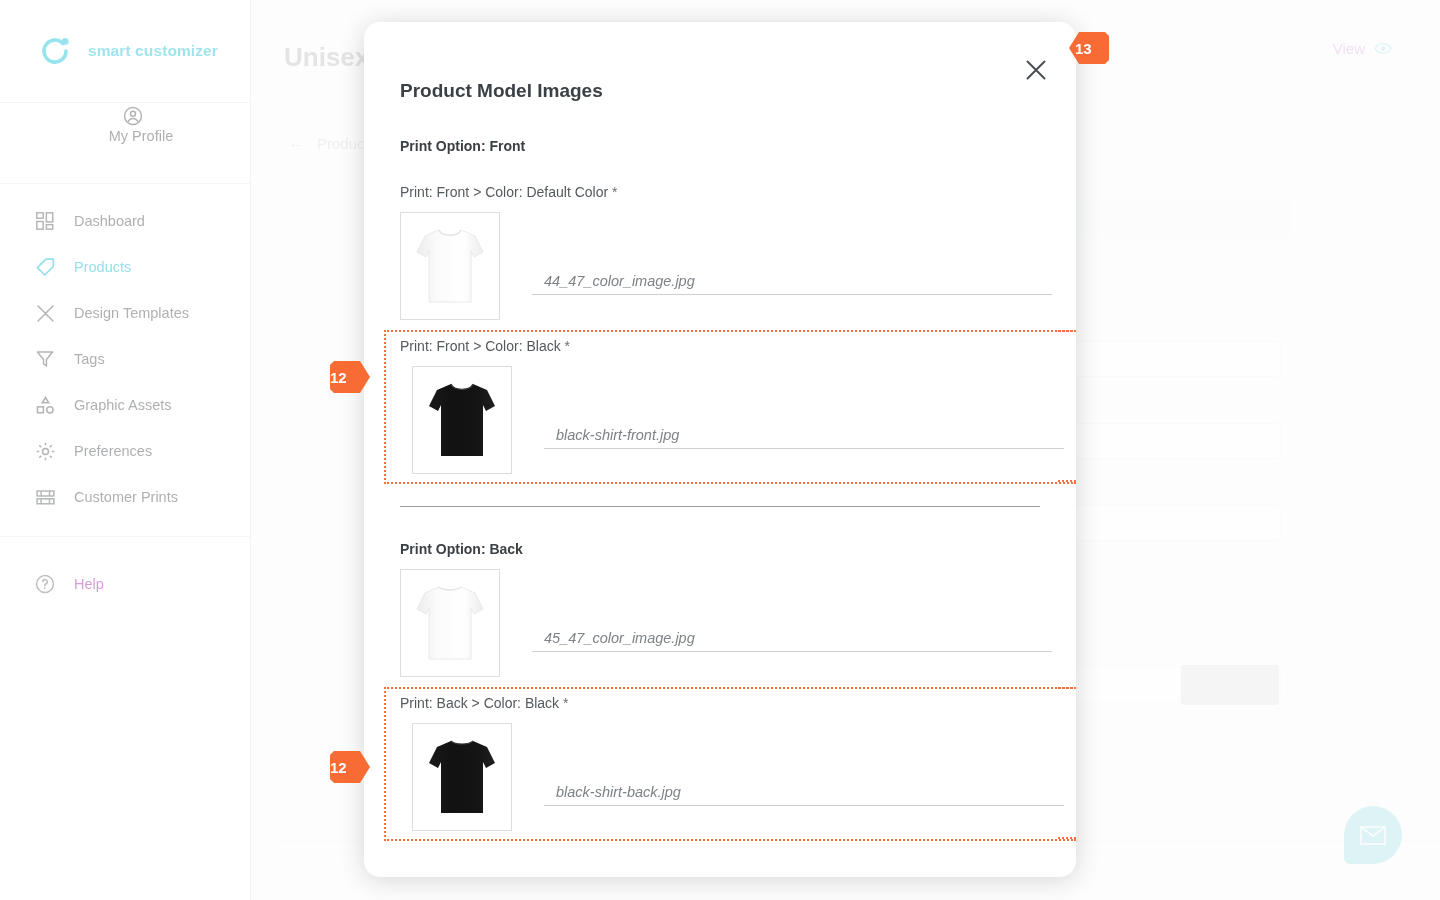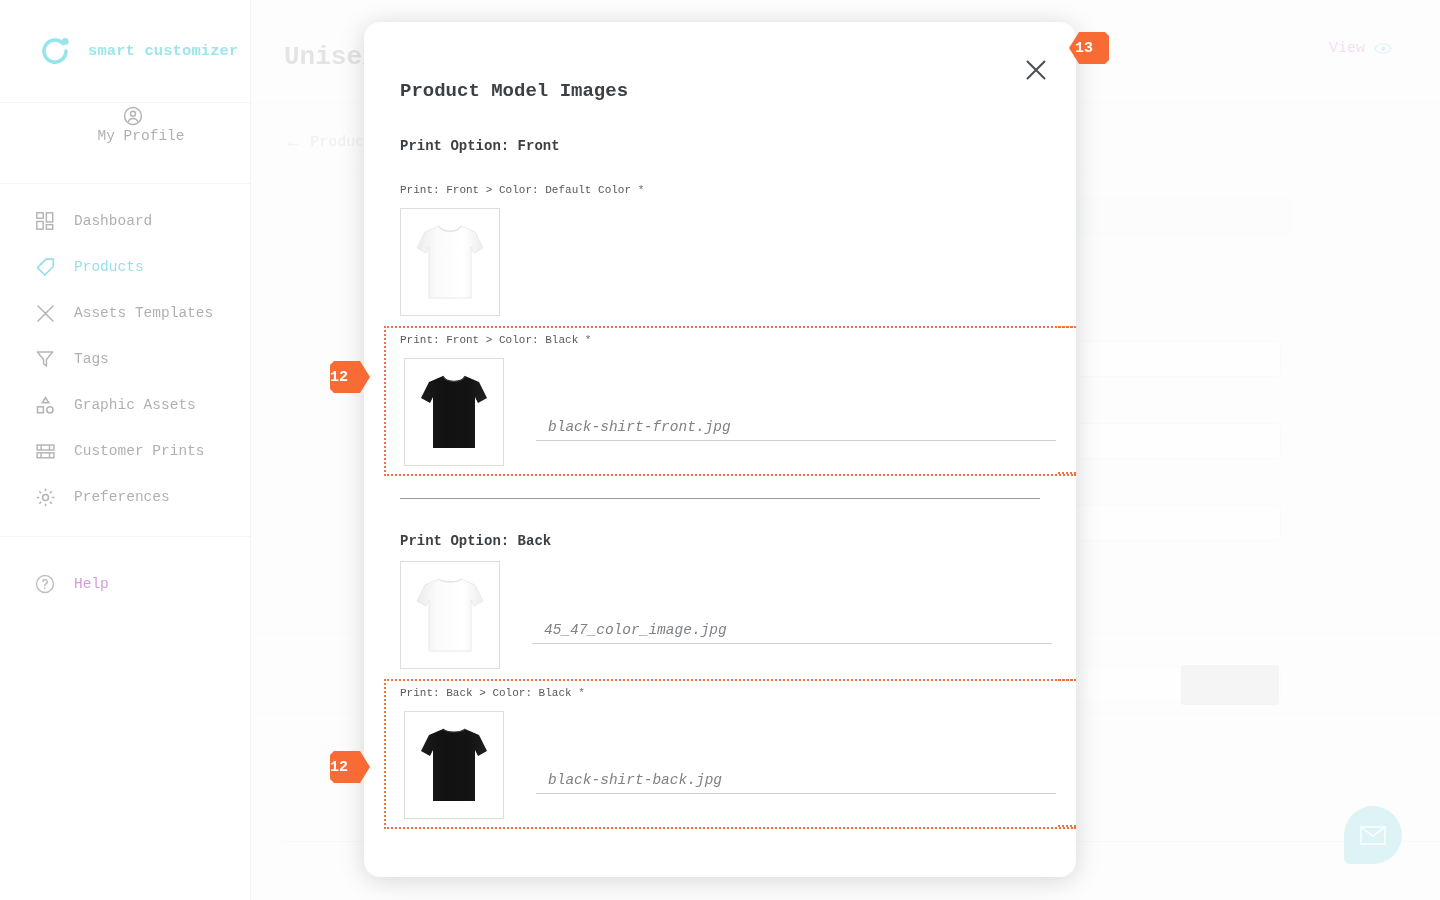--- a/index.html
+++ b/index.html
@@ -3,21 +3,21 @@
 <meta charset="utf-8">
 <style>
   * { box-sizing: border-box; margin: 0; padding: 0; }
   html, body {
     width: 1440px; height: 900px;
     font-family: "Liberation Sans", sans-serif;
     background: #ffffff;
     overflow: hidden;
   }
 
-  #app { position: relative; width: 1440px; height: 900px; font-family: Liberation Mono, monospace; }
+  #app { position: relative; width: 1440px; height: 900px; }
 
   
   .sidebar {
     position: absolute; left: 0; top: 0;
     width: 251px; height: 900px;
     background: #ffffff;
     border-right: 1px solid #e6e6e6;
     z-index: 5;
   }
   .logo-row {
@@ -151,21 +151,21 @@
     position: absolute; left: 36px; top: 58px;
     font-size: 19px; font-weight: 700; color: #3b4045;
   }
   .modal-body { position: absolute; left: 0; top: 100px; right: 0; }
 
   .sect-head {
     font-size: 14px; font-weight: 700; color: #3b4045;
     margin: 0 0 0 36px;
   }
   .field-label {
-    font-size: 11px; color: #54595e;
+    font-size: 14px; color: #54595e;
     margin-left: 36px;
   }
   .field-label .req { color: #6a6f74; }
 
   .img-row {
     display: flex; align-items: center;
     margin-left: 36px;
   }
   .thumb {
     width: 100px; height: 108px;
@@ -203,21 +203,21 @@
     padding-left: 14px;
   }
   .hl::before, .hl::after {
     content: ""; position: absolute; right: 0;
     width: 18px; height: 2px;
     border-top: 2px dotted #f2713c;
   }
   .hl::before { top: -2px; }
   .hl::after { bottom: -2px; }
   .hl .field-label { margin-left: 0; }
-  .hl .img-row { margin-left: 4px; }
+  .hl .img-row { margin-left: 12px; }
 
   
   .badge {
     position: absolute;
     z-index: 40;
     display: flex; align-items: center; justify-content: flex-start;
     color: #ffffff; font-size: 15px; font-weight: 700;
     background: #f96b34;
     width: 40px; height: 32px;
     filter: drop-shadow(0 0 4px rgba(249,107,52,0.28));
@@ -290,21 +290,21 @@
 
       <div class="nav-item">
         <span class="ico">
           <svg width="21" height="21" viewBox="0 0 22 22" fill="none" stroke="#55595e" stroke-width="1.6" stroke-linecap="round">
             <path d="M3.2 3.2 L18.8 18.8"></path>
               <path d="M18.8 3.2 L3.2 18.8"></path>
             <rect x="7.6" y="7.6" width="6.8" height="6.8" fill="#ffffff" stroke="none"></rect>
             <path d="M8.2 8.2 L13.8 13.8 M13.8 8.2 L8.2 13.8"></path>
           </svg>
         </span>
-        <span class="lbl">Assets Templates</span>
+        <span class="lbl">Design Templates</span>
       </div>
 
       <div class="nav-item">
         <span class="ico">
           <svg width="20" height="20" viewBox="0 0 22 22" fill="none" stroke="#55595e" stroke-width="1.6" stroke-linejoin="round">
             <path d="M2.6 3.4h16.8l-6.8 8.1v7.1l-3.2-2.1v-5z"></path>
           </svg>
         </span>
         <span class="lbl">Tags</span>
       </div>
@@ -315,37 +315,37 @@
             <path d="M11 2.6 7.6 8.2h6.8z"></path>
             <rect x="2.6" y="12.4" width="6.2" height="6.2"></rect>
             <circle cx="15.6" cy="15.5" r="3.3"></circle>
           </svg>
         </span>
         <span class="lbl">Graphic Assets</span>
       </div>
 
       <div class="nav-item">
         <span class="ico">
+          <svg width="21" height="21" viewBox="0 0 22 22" fill="none" stroke="#55595e" stroke-width="1.6">
+            <circle cx="11" cy="11" r="3.1"></circle>
+            <path d="M11 1.8v2.6M11 17.6v2.6M1.8 11h2.6M17.6 11h2.6M4.5 4.5l1.9 1.9M15.6 15.6l1.9 1.9M17.5 4.5l-1.9 1.9M6.4 15.6l-1.9 1.9"></path>
+          </svg>
+        </span>
+        <span class="lbl">Preferences</span>
+      </div>
+
+      <div class="nav-item">
+        <span class="ico">
           <svg width="21" height="21" viewBox="0 0 22 22" fill="none" stroke="#55595e" stroke-width="1.5">
             <rect x="2.2" y="4.2" width="17.6" height="5.2"></rect>
             <rect x="2.2" y="12.4" width="17.6" height="5.2"></rect>
             <path d="M6.4 4.2v5.2M6.4 12.4v5.2M15.2 4.2v5.2M15.2 12.4v5.2"></path>
           </svg>
         </span>
         <span class="lbl">Customer Prints</span>
-      </div>
-
-      <div class="nav-item">
-        <span class="ico">
-          <svg width="21" height="21" viewBox="0 0 22 22" fill="none" stroke="#55595e" stroke-width="1.6">
-            <circle cx="11" cy="11" r="3.1"></circle>
-            <path d="M11 1.8v2.6M11 17.6v2.6M1.8 11h2.6M17.6 11h2.6M4.5 4.5l1.9 1.9M15.6 15.6l1.9 1.9M17.5 4.5l-1.9 1.9M6.4 15.6l-1.9 1.9"></path>
-          </svg>
-        </span>
-        <span class="lbl">Preferences</span>
       </div>
 
     </div>
 
     <div class="nav-group" style="border-bottom:none;padding-top:12px;">
       <div class="nav-item help">
         <span class="ico">
           <svg width="22" height="22" viewBox="0 0 24 24" fill="none" stroke="#6c7176" stroke-width="1.6">
             <circle cx="12" cy="12" r="9.2"></circle>
             <path d="M9.6 9.4a2.5 2.5 0 1 1 3.1 2.6c-.6.2-.9.7-.9 1.4v.4" stroke-linecap="round"></path>
@@ -443,20 +443,24 @@
                 <linearGradient id="wg1" x1="0" y1="0" x2="1" y2="0">
                   <stop offset="0%" stop-color="#ececec"></stop>
                     <stop offset="30%" stop-color="#fbfbfb"></stop>
                   <stop offset="70%" stop-color="#ffffff"></stop>
                     <stop offset="100%" stop-color="#ededed"></stop>
                 </linearGradient>
               </defs>
               <path d="M26 6 L12 12 L4 28 L13 33 L16 27 L16 78 L58 78 L58 27 L61 33 L70 28 L62 12 L48 6 C45 13 29 13 26 6 Z" fill="url(#wg1)" stroke="#e4e4e4" stroke-width="0.8"></path>
               <path d="M26 6 C29 13 45 13 48 6" fill="none" stroke="#e0e0e0" stroke-width="1.1"></path>
             </svg>
+          </div>
+          <div class="fname-wrap">
+            <span class="fname">44_47_color_image.jpg</span>
+            <span class="fname-underline"></span>
           </div>
         </div>
 
         <div class="hl" style="margin-top:10px;padding-top:6px;padding-bottom:8px;">
           <div class="field-label">
             <span>Print: Front &gt; Color: Black</span>
             <span class="req">*</span>
           </div>
           <div class="img-row" style="margin-top:12px;">
             <div class="thumb">

